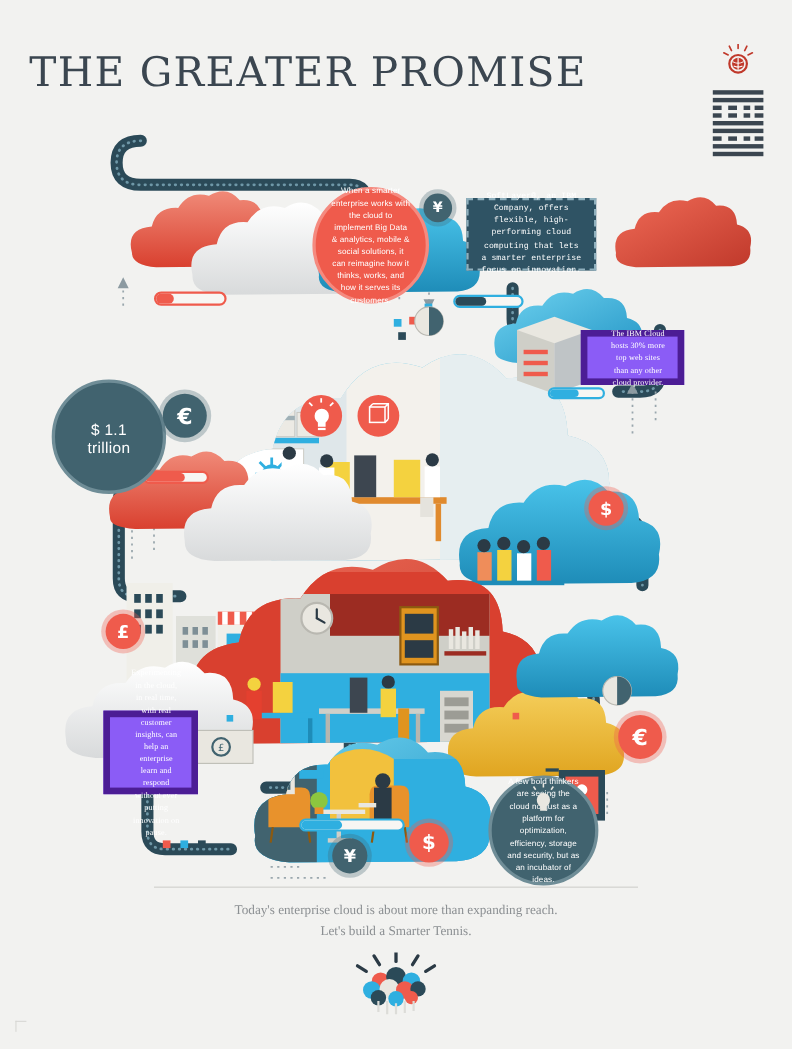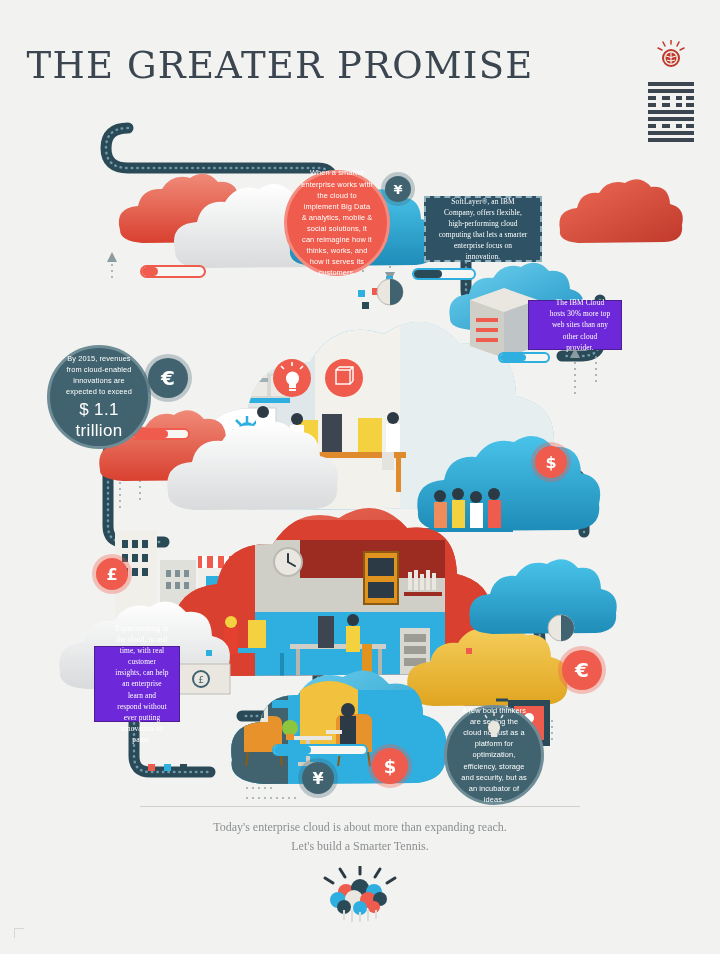--- a/index.html
+++ b/index.html
@@ -30,24 +30,24 @@
     font-family:Liberation Sans, sans-serif;
     padding:14px;
   }
   .callout-circle.red { background:#ef5b4c; border:3px solid #f58a7f; }
   .callout-circle.dark { background:#41636f; border:3px solid #6f8d97; }
   .callout-box {
     position:absolute; text-align:center; color:#fff;
     font-family:"Liberation Serif", serif;
     display:flex; align-items:center; justify-content:center; padding:10px;
   }
-  .callout-box.red { background:#6d28d9; border:1px solid #4c1d95;padding-left:20px; }
+  .callout-box.red { background:#8b5cf6; border:6px solid #4c1d95;padding-left:20px; }
   .callout-box.dark { background:#2f5364; border:2px dashed #8fb0bd; }
   .ct { font-size:7.4px; line-height:1.5; letter-spacing:.1px; }
-  .big-num { display:block; font-size:17px; line-height:1.2; margin-top:3px; letter-spacing:.3px; }
+  .big-num { display:block; font-size:14px; line-height:1.2; margin-top:3px; letter-spacing:.3px; }
 
   
   .coin {
     position:absolute; border-radius:50%;
     display:flex; align-items:center; justify-content:center;
     font-family:"DejaVu Sans", sans-serif; color:#fff; font-weight:700;
   }
   .coin.red { background:#ef5b4c; box-shadow:0 0 0 4px rgba(239,91,76,.34); }
   .coin.dark { background:#41636f; box-shadow:0 0 0 4px rgba(65,99,111,.3); }
 
@@ -485,30 +485,29 @@
     <div class="fill" style="width:40%;background:#2fafe0;"></div>
   </div>
   <div class="pill blue" style="left:498px;top:352px;width:52px;height:11px;">
     <div class="fill" style="width:55%;background:#2fafe0;"></div>
   </div>
 
   <div class="callout-circle red" style="left:284px;top:170px;width:106px;height:106px;">
     <div class="ct">When a smarter enterprise works with the cloud to implement Big Data &amp; analytics, mobile &amp; social solutions, it can reimagine how it thinks, works, and how it serves its customers.</div>
   </div>
 
-  <div class="callout-box dark" style="left:424px;top:196px;width:118px;height:66px;">
+  <div class="callout-box dark" style="left:424px;top:180px;width:118px;height:66px;font-family:Liberation Mono, monospace;">
     <div class="ct">SoftLayer®, an IBM Company, offers flexible, high-performing cloud computing that lets a smarter enterprise focus on innovation.</div>
   </div>
 
   <div class="callout-box red" style="left:528px;top:300px;width:94px;height:50px;">
     <div class="ct">The IBM Cloud hosts 30% more top web sites than any other cloud provider.</div>
   </div>
 
   <div class="callout-circle dark" style="left:47px;top:345px;width:104px;height:104px;flex-direction:column;">
-    <div class="ct">By 2015, revenues from cloud-enabled innovations are expected to exceed</div>
     <span class="big-num">$ 1.1 trillion</span>
   </div>
 
 
   <div class="callout-box red" style="left:94px;top:646px;width:86px;height:76px;">
     <div class="ct">Experimenting in the cloud, in real time, with real customer insights, can help an enterprise learn and respond without ever putting innovation on pause.</div>
   </div>
 
   <div class="callout-circle dark" style="left:444px;top:705px;width:100px;height:100px;">
     <div class="ct">A few bold thinkers are seeing the cloud not just as a platform for optimization, efficiency, storage and security, but as an incubator of ideas.</div>

